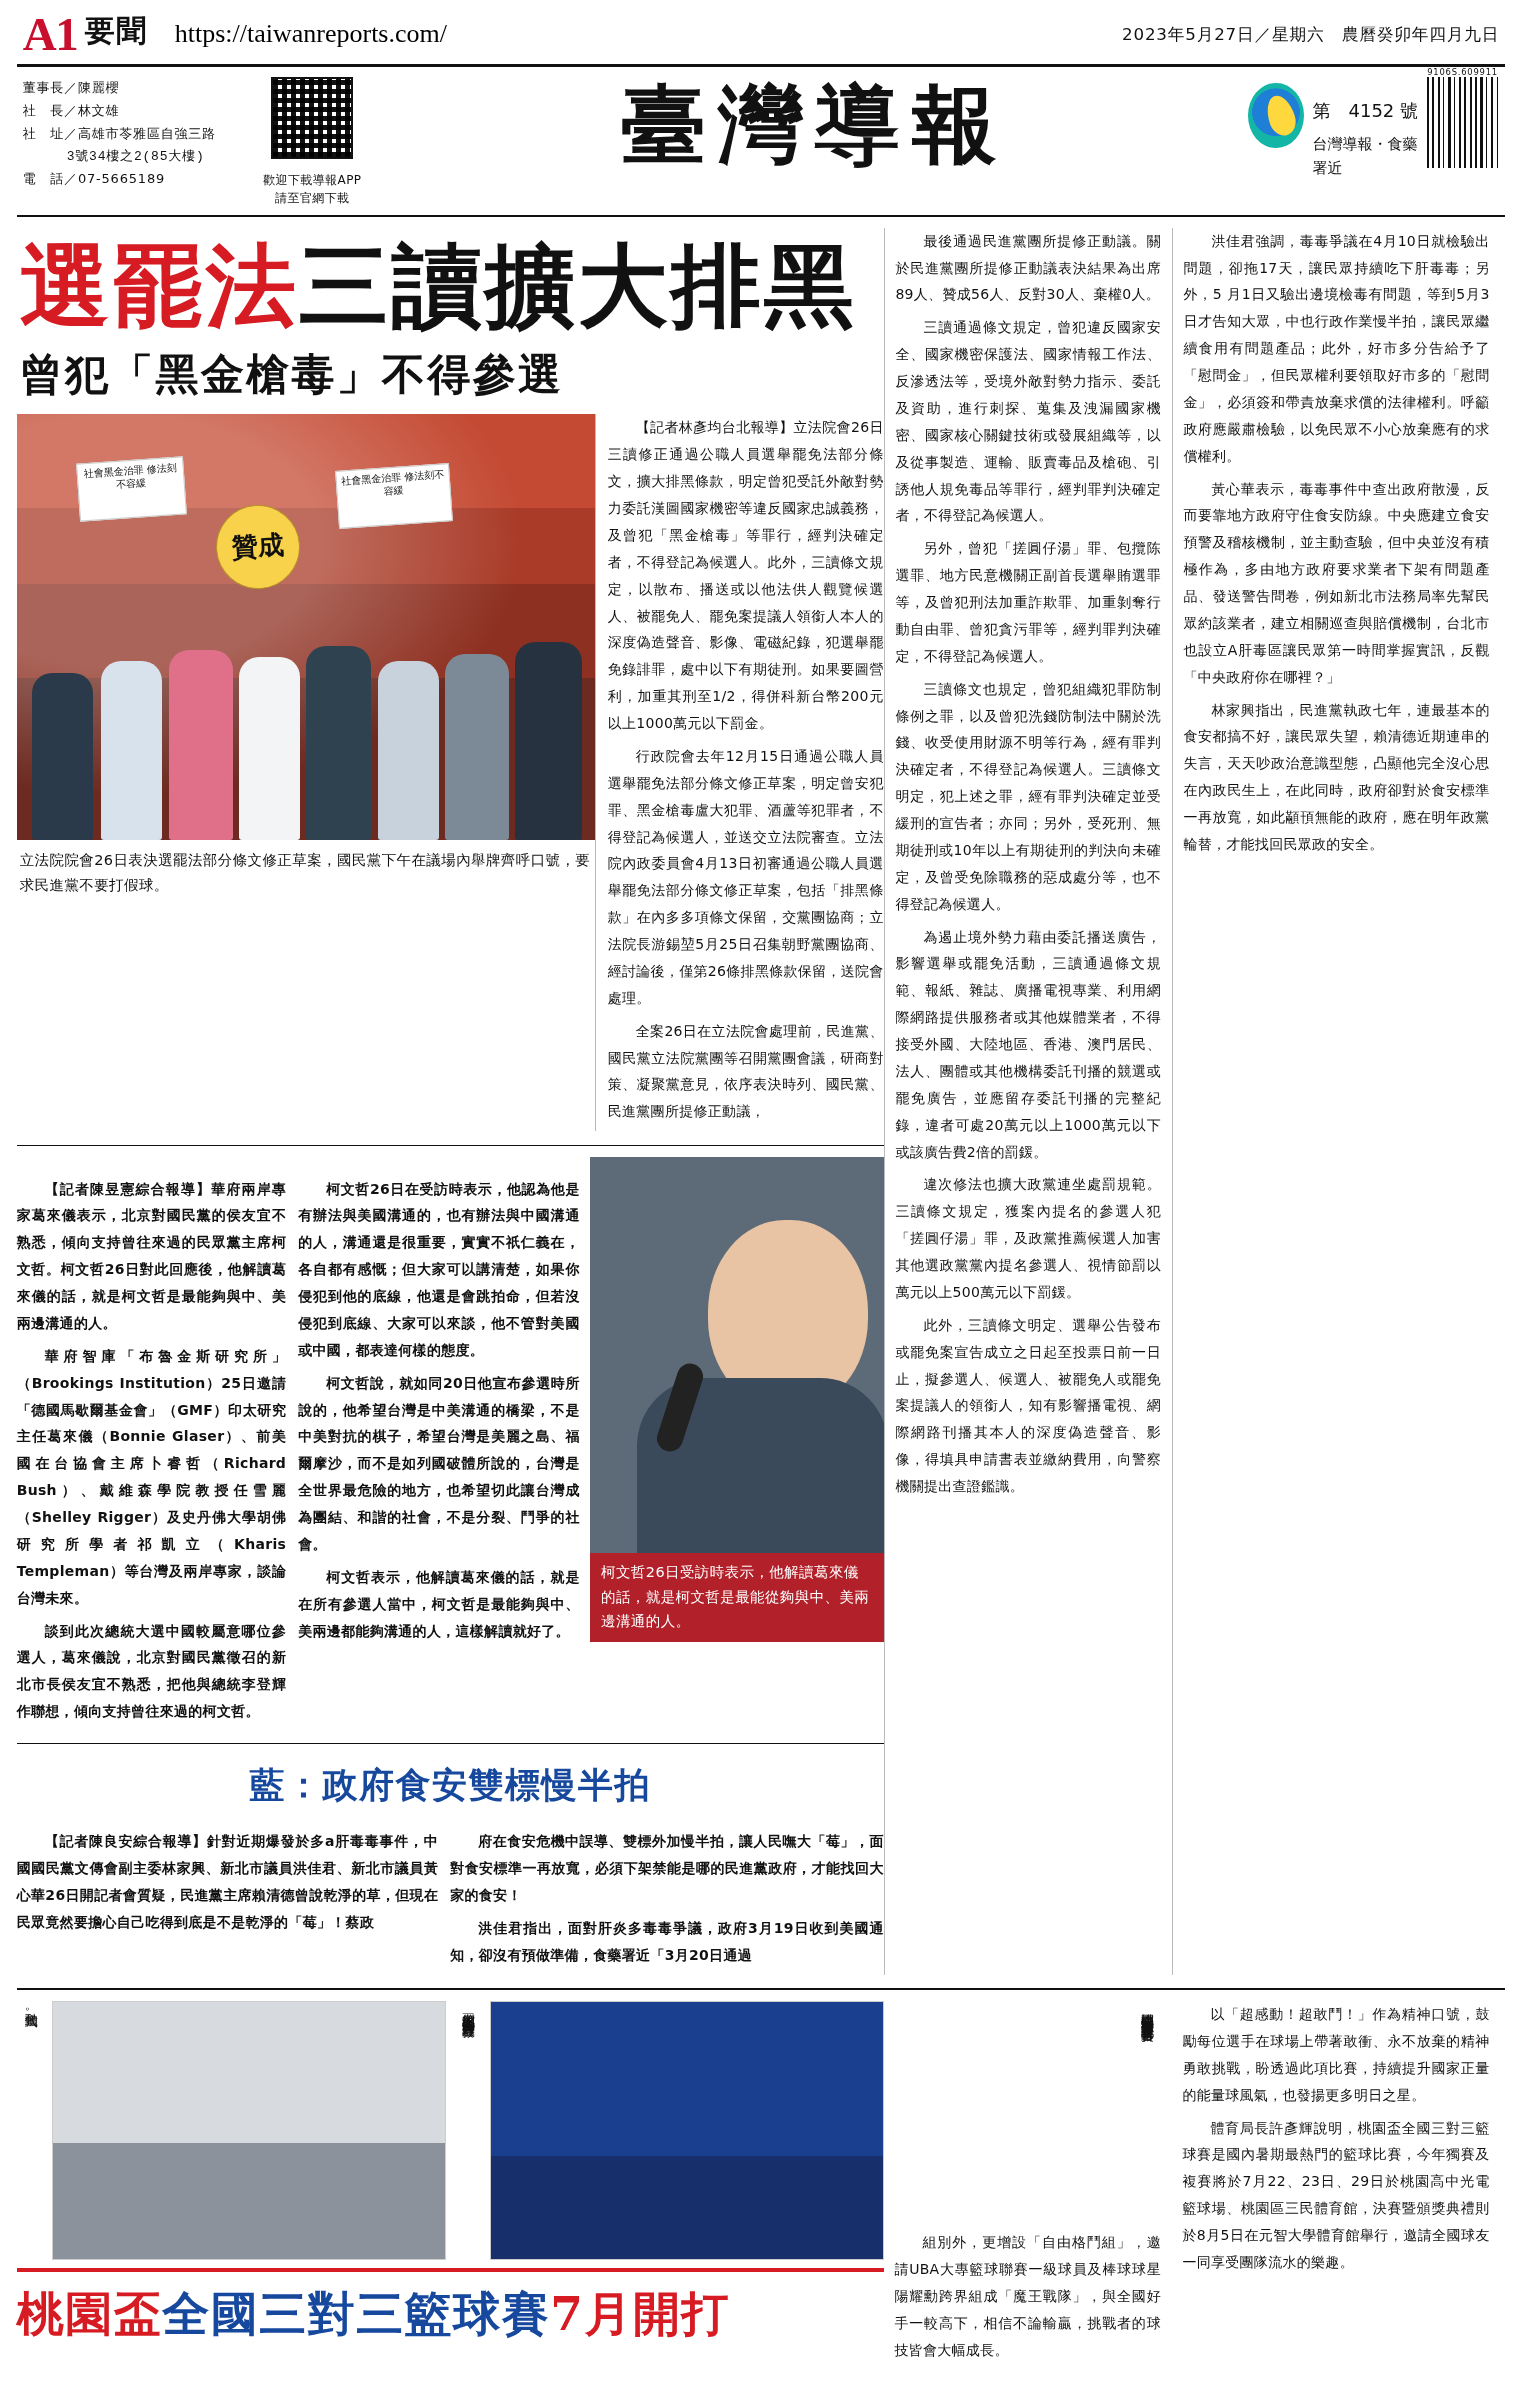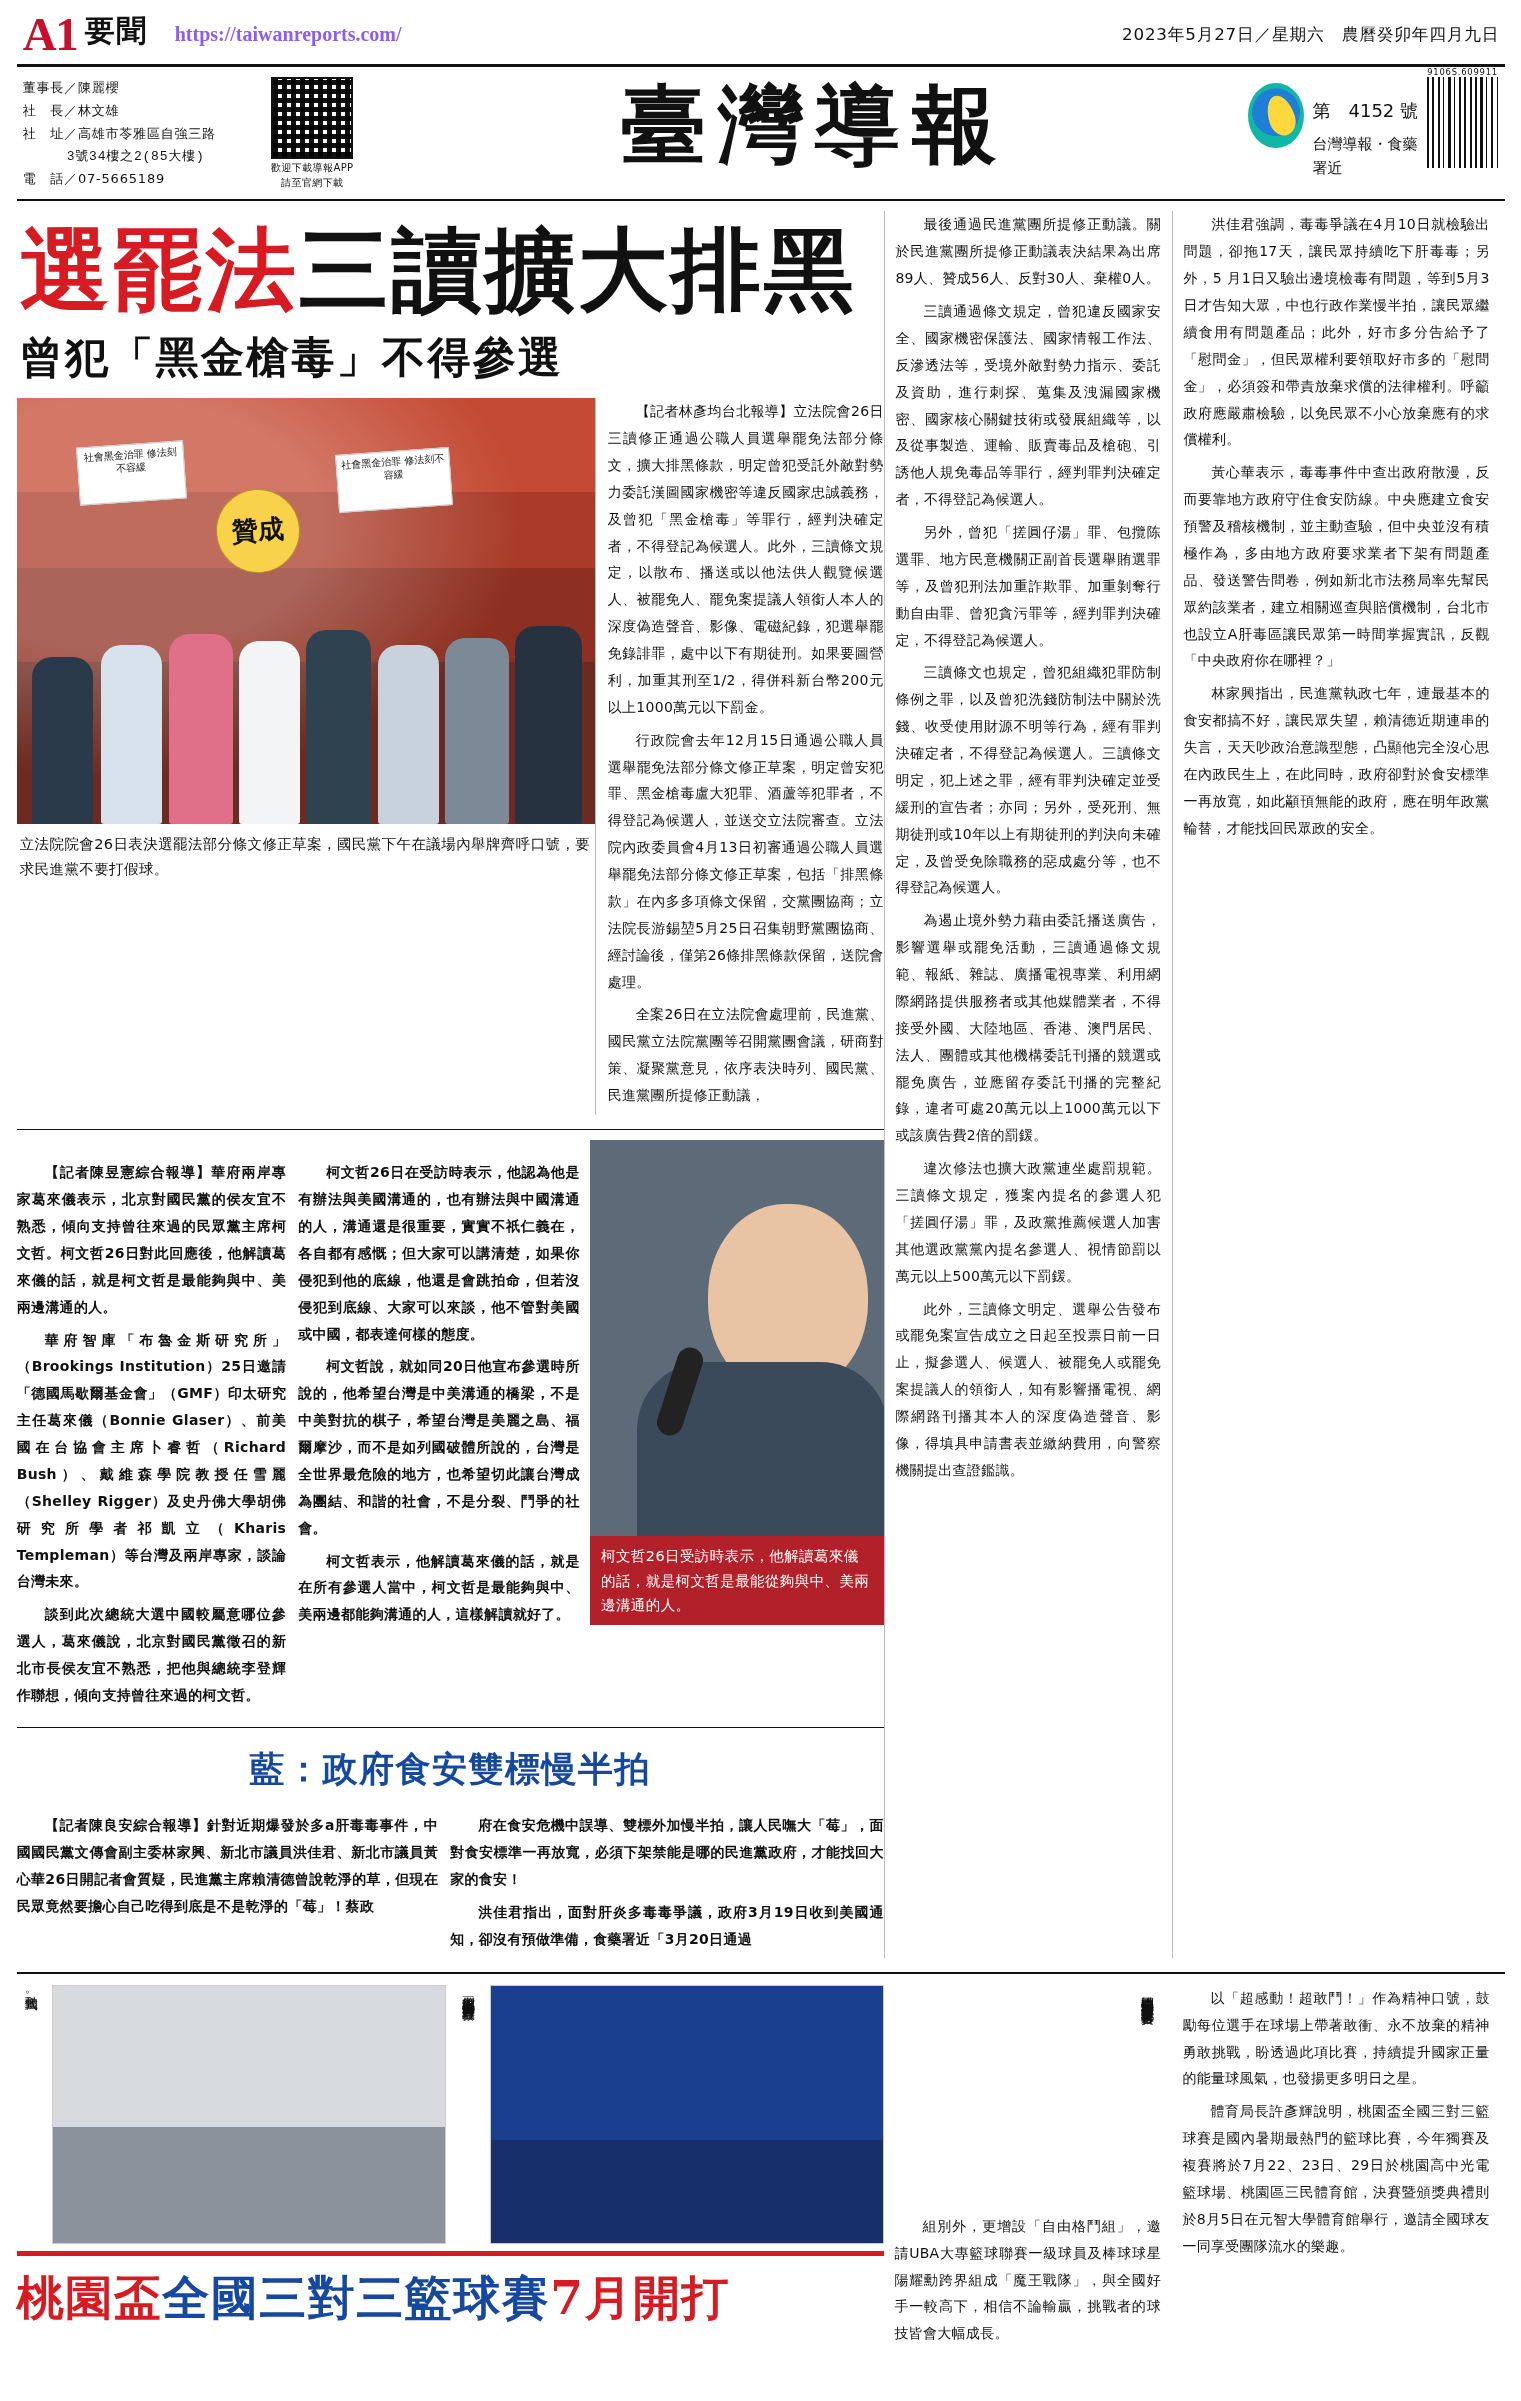--- a/index.html
+++ b/index.html
@@ -11,34 +11,34 @@
     color:#111;
     position:relative;
   }
   .page { width:1522px; height:2401px; position:relative; padding:0 16.7px; }
 
   
   .topbar { display:flex; align-items:center; padding:10.7px 6px 6px 6px; border-bottom:3px solid #111; }
   .a1 { display:flex; align-items:flex-start; }
   .a1 .a { font-family:"Liberation Serif", serif; font-size:47px; font-weight:bold; color:#c8102e; line-height:1; letter-spacing:-1.5px;}
   .a1 .cn { font-size:30px; font-weight:bold; color:#111; margin-left:7.6px; letter-spacing:1.5px;}
-  .topurl { font-family:"Liberation Serif", serif; font-size:20px; font-weight:bold; color:#8b5cf6; margin-left:27px; letter-spacing:0px; }
+  .topurl { font-family:"Liberation Serif", serif; font-size:26px; font-weight:normal; color:#000000; margin-left:27px; letter-spacing:0px; }
   .topdate { margin-left:auto; font-size:16.7px; color:#111; letter-spacing:0.8px; }
 
   
   .masthead { display:flex; align-items:flex-start; padding:10.7px 6px 7.6px 6px; border-bottom:2.3px solid #111; }
   .imprint { width:228px; font-size:13px; line-height:1.75; color:#111; }
   .imprint div { white-space:nowrap; letter-spacing:0.8px;}
   .imprint .ind { padding-left:44px;font-family:Liberation Mono, monospace; }
   .qrwrap { width:114px; text-align:center; margin-left:4.6px; }
   .qr { width:82px; height:82px; margin:0 auto; background:
       repeating-linear-gradient(0deg,#111 0 4.6px,#fff 4.6px 9px),
       repeating-linear-gradient(90deg,#111 0 4.6px,#fff 4.6px 9px);
       background-blend-mode:multiply; border:2.3px solid #111; }
-  .qrcap { font-size:10px; line-height:1.5; margin-top:1px; letter-spacing:0.4px;}
+  .qrcap { font-size:12px; line-height:1.5; margin-top:12px; letter-spacing:0.4px;}
   .title-block { flex:1; text-align:center; position:relative; }
   .paper-title { font-family:"DejaVu Serif", serif; font-size:85px; font-weight:bold; letter-spacing:12px; color:#111; line-height:1.12; padding-left:12px;}
   .right-meta { width:251px; display:flex; align-items:flex-start; }
   .logo-mark { width:65px; height:65px; border-radius:50%; background:radial-gradient(circle at 50% 45%, #1f7fd6 0 52%, #13b5a6 53% 100%); position:relative; margin-top:6px;}
   .logo-mark:after{content:"";position:absolute;left:20px;top:12px;width:26px;height:41px;border-radius:50% 50% 50% 50%/60% 60% 40% 40%;background:#ffd83d;transform:rotate(-18deg);}
   .issue { margin-left:9px; font-size:18px; line-height:1.6; padding-top:20px; }
   .barcode { margin-left:auto; width:85px; height:91px; background:repeating-linear-gradient(90deg,#111 0 2.3px,#fff 2.3px 5.3px,#111 5.3px 6.8px,#fff 6.8px 10.7px); position:relative;}
   .barcode span{ position:absolute; top:-10.7px; left:0; font-size:8.4px; letter-spacing:0.8px; white-space:nowrap;}
 
   

